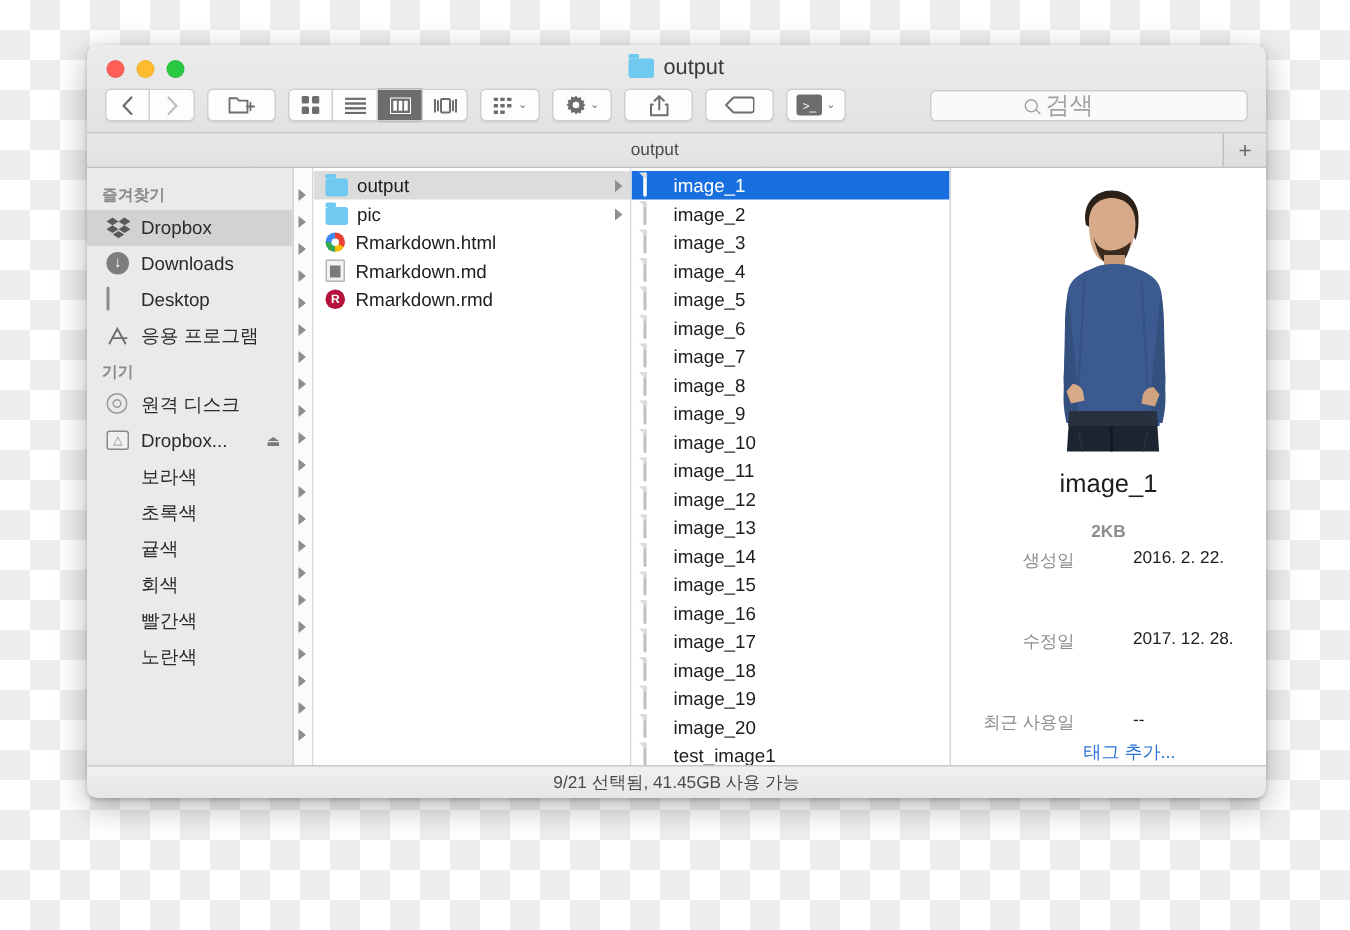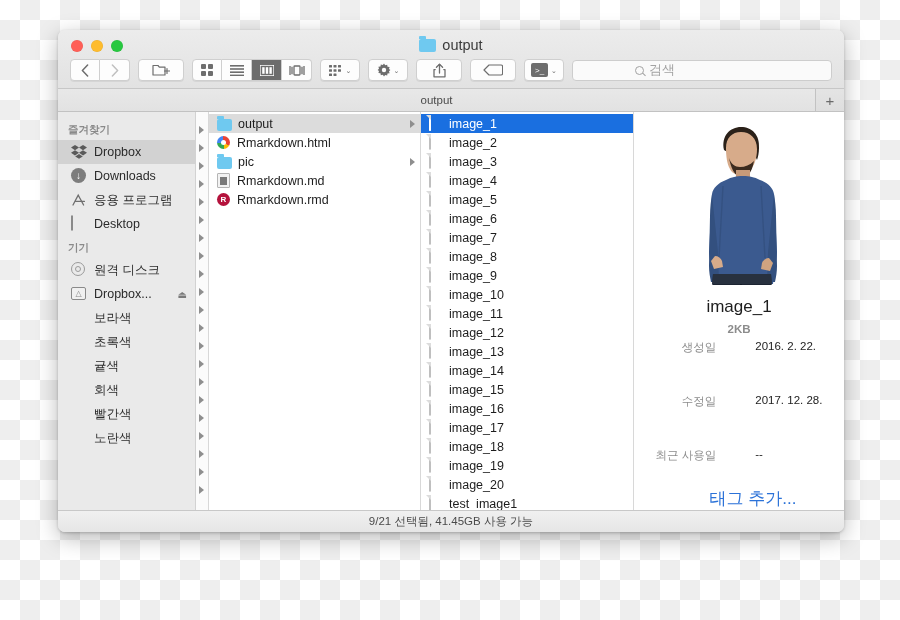--- a/index.html
+++ b/index.html
@@ -118,22 +118,23 @@
     flex: 1;
     height: 21px;
     background: #fafafa;
     border: 1px solid #cdcdcd;
     border-radius: 4px;
     display: flex;
     align-items: center;
     padding-left: 62px;
     box-sizing: border-box;
     color: #a2a2a2;
-    font-size: 13px;
+    font-size: 16px;
     gap: 5px;
+    margin-left: 48px;
   }
   .mag {
     width: 7px; height: 7px;
     border: 1.3px solid #a2a2a2;
     border-radius: 50%;
     position: relative;
     display: inline-block;
   }
   .mag:after {
     content: "";
@@ -366,36 +367,36 @@
   }
   .pv-name {
     font-size: 17px;
     color: #1d1d1d;
     margin-top: 12px;
   }
   .pv-size {
     font-size: 11.5px;
     color: #8c8c8c;
     font-weight: bold;
-    margin-top: 6px;
+    margin-top: 16px;
   }
   .meta {
     margin-top: 5px;
     font-size: 11.5px;
     display: grid;
     grid-template-columns: auto auto;
     column-gap: 7px;
     row-gap: 2px;
     gap: 39px;
   }
   .meta .k { color: #8c8c8c; text-align: right; white-space: nowrap; }
   .meta .v { color: #1d1d1d; white-space: nowrap; }
   .addtag {
-    margin-top: 24px;
-    font-size: 17px;
+    margin-top: 4px;
+    font-size: 12px;
     color: #2b72d8;
     align-self: center;
     margin-left: 28px;
   }
 
   
   .statusbar {
     height: 21px;
     background: linear-gradient(#f0f0f0, #e6e6e6);
     border-top: 1px solid #c8c8c8;
@@ -562,37 +563,37 @@
 
       <div class="side-item">
         <span class="ic">
           <span class="ic-dl">↓</span>
         </span>
         <span class="side-label">Downloads</span>
       </div>
 
       <div class="side-item">
         <span class="ic">
+          <span class="ic-desk"></span>
+        </span>
+        <span class="side-label">Desktop</span>
+      </div>
+
+      <div class="side-item">
+        <span class="ic">
           <svg width="16" height="16" viewBox="0 0 16 16">
               <g stroke="#6f6f6f" stroke-width="1.3" fill="none" stroke-linecap="round">
                 <path d="M2 13L7.2 3.2 12.6 13"></path>
                 <path d="M4.6 9.4h8.8"></path>
               </g>
             </svg>
         </span>
         <span class="side-label">응용 프로그램</span>
       </div>
 
-      <div class="side-item">
-        <span class="ic">
-          <span class="ic-desk"></span>
-        </span>
-        <span class="side-label">Desktop</span>
-      </div>
-
       <div class="side-head">기기</div>
 
       <div class="side-item">
         <span class="ic">
           <span class="ic-disc"></span>
         </span>
         <span class="side-label">원격 디스크</span>
       </div>
 
       <div class="side-item">
@@ -656,29 +657,29 @@
 
     <div class="columns">
 
       <div class="col col-1">
         <div class="row selected-gray">
           <span class="fi fi-folder"></span>
           <span class="row-label">output</span>
           <span class="disclose"></span>
         </div>
         <div class="row">
+          <span class="fi fi-folder"></span>
+          <span class="row-label">pic</span>
+          <span class="disclose"></span>
+        </div>
+        <div class="row">
           <span class="fi">
               <span class="fi-chrome"></span>
             </span>
           <span class="row-label">Rmarkdown.html</span>
-        </div>
-        <div class="row">
-          <span class="fi fi-folder"></span>
-          <span class="row-label">pic</span>
-          <span class="disclose"></span>
         </div>
         <div class="row">
           <span class="fi">
               <span class="fi-md"></span>
             </span>
           <span class="row-label">Rmarkdown.md</span>
         </div>
         <div class="row">
           <span class="fi">
               <span class="fi-r">R</span>

